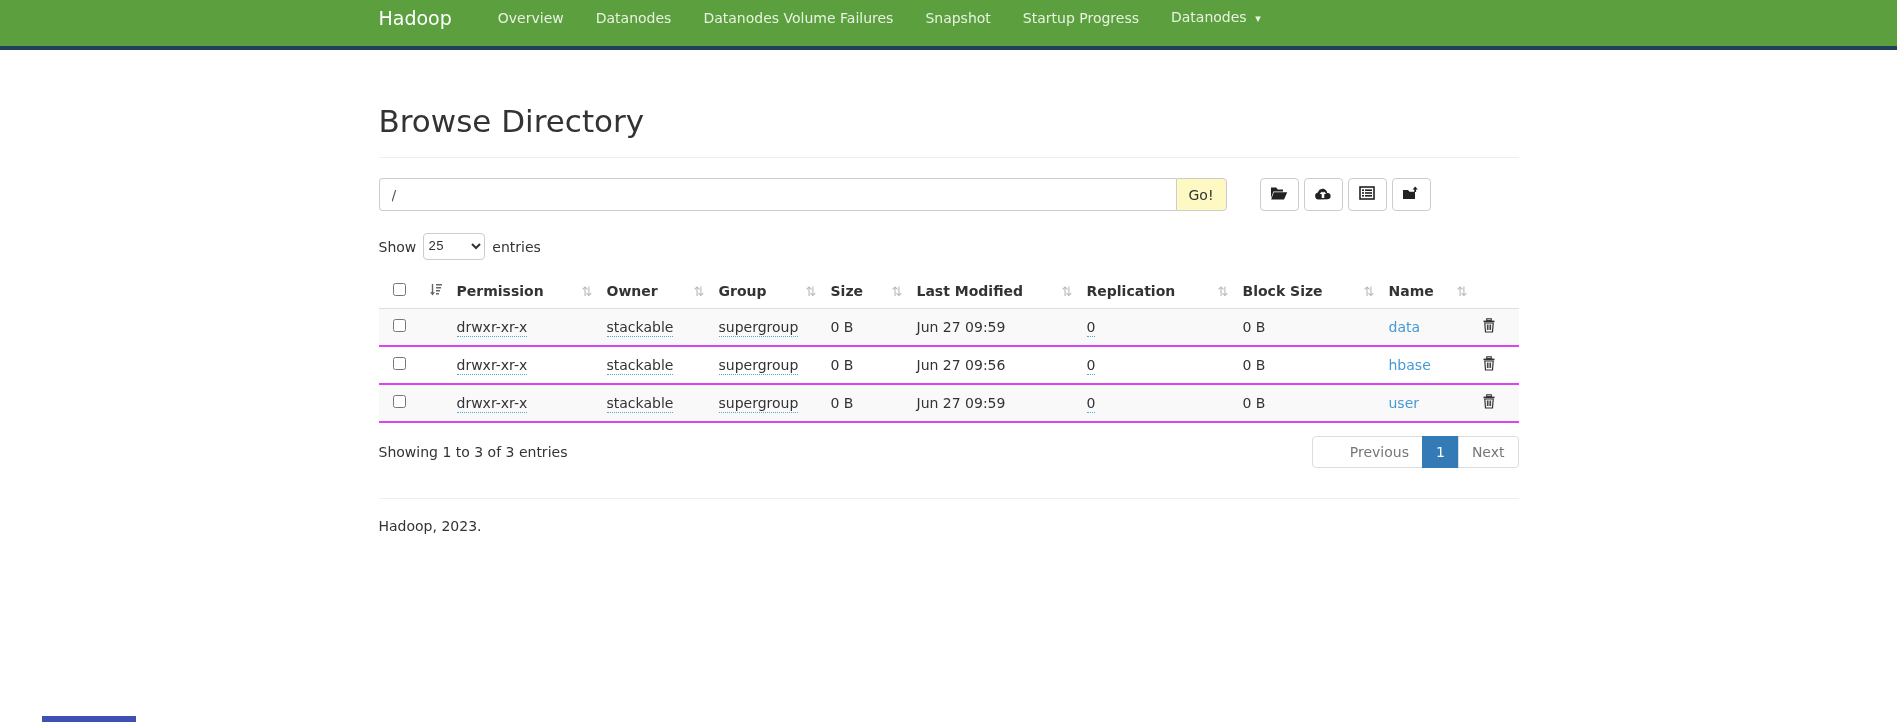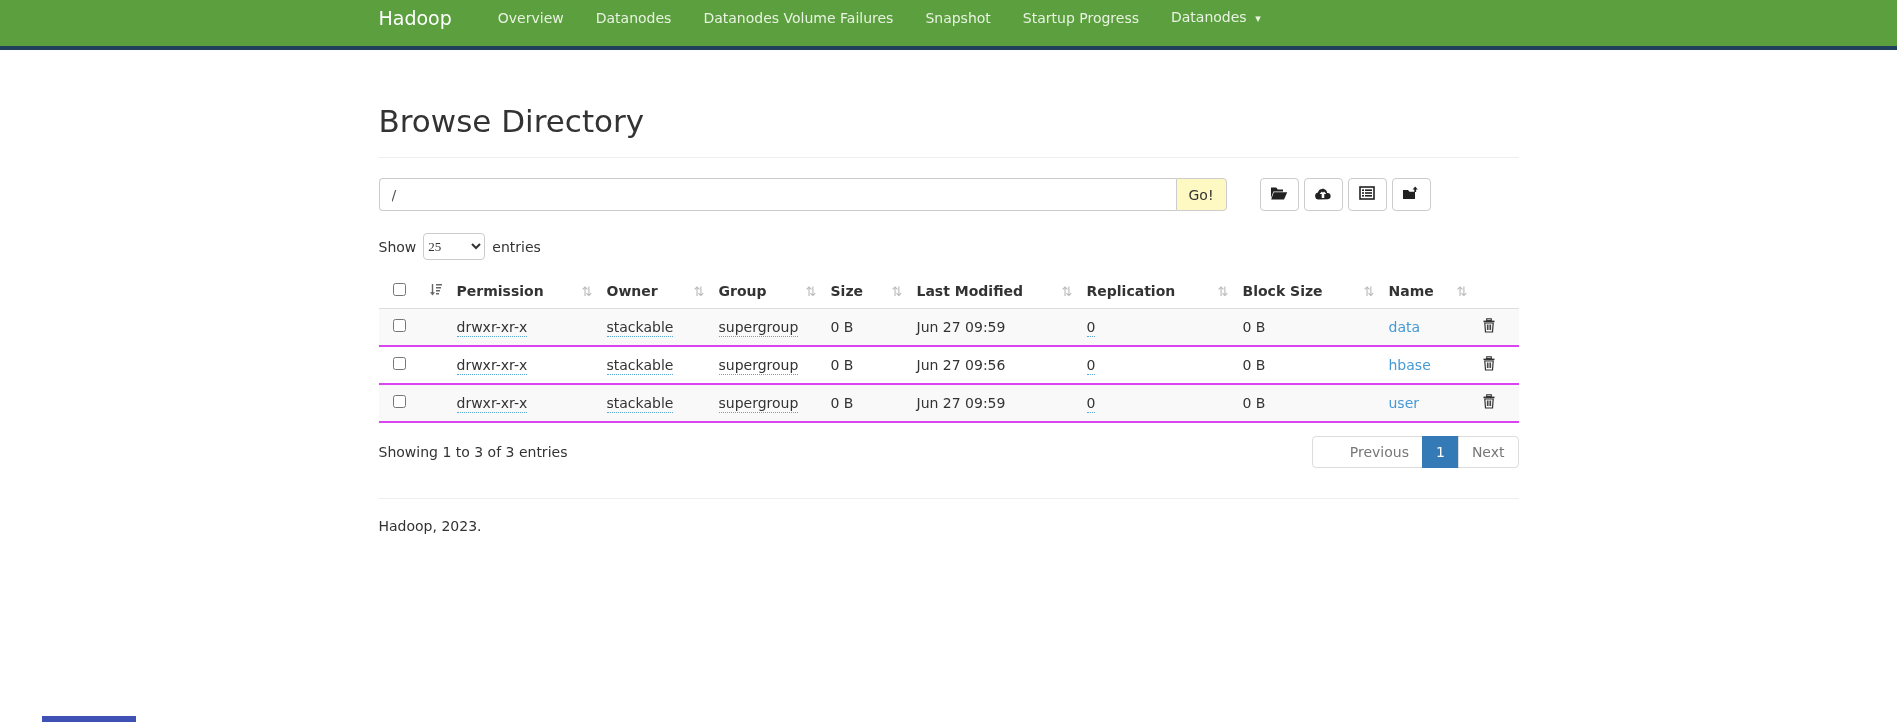--- a/index.html
+++ b/index.html
@@ -57,21 +57,21 @@
     border: 1px solid #ccc; border-radius: 4px; background: #fff;
     display: flex; align-items: center; justify-content: center; cursor: pointer;
   }
 
   
   .controls { display: flex; justify-content: space-between; align-items: center; margin-bottom: 14px; }
   .length-ctl { display: flex; align-items: center; gap: 7px; }
   .length-select {
     height: 27px; width: 62px; font-size: 13px; color: #333;
     border: 1px solid #ccc; border-radius: 4px; background: #fff;
-    font-family: Liberation Serif, serif;
+    font-family: Liberation Mono, monospace;
   }
   .search-ctl { display: flex; align-items: center; gap: 8px; }
   .search-input {
     width: 190px; height: 29px;
     border: 1px solid #ccc; border-radius: 4px;
     padding: 4px 8px; font-size: 14px; outline: none;
     font-family: "DejaVu Sans", sans-serif;
   }
 
   

